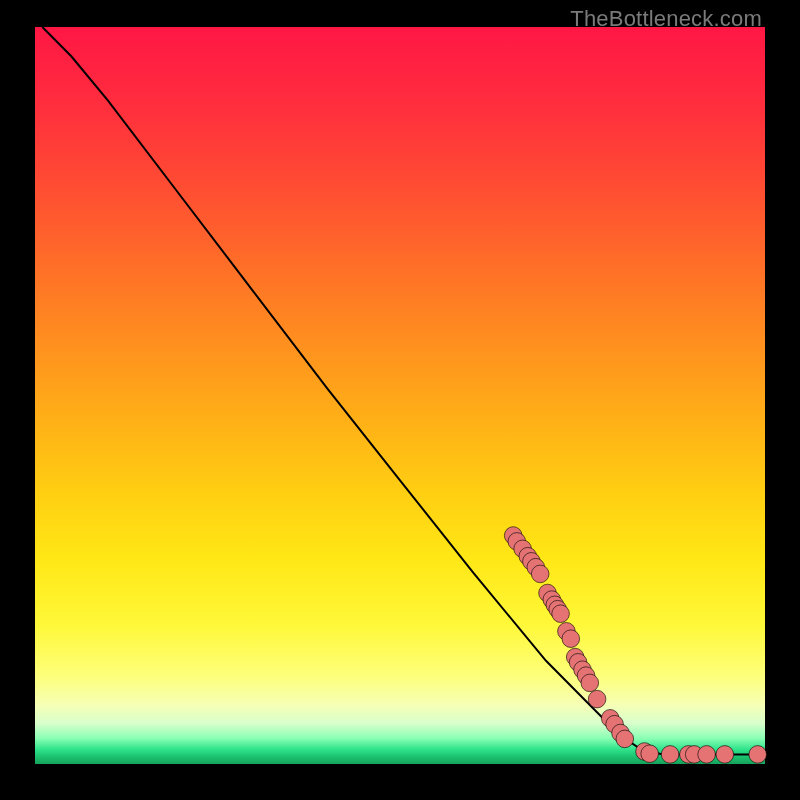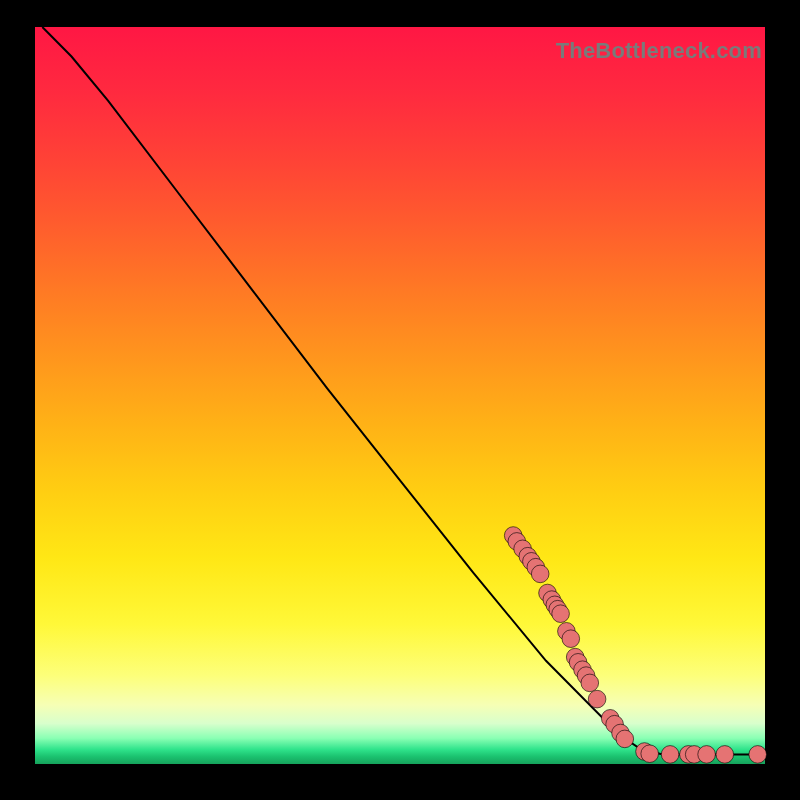--- a/index.html
+++ b/index.html
@@ -45,22 +45,21 @@
       #16a25c 100%
     );
   }
   .watermark {
     position: absolute;
     top: 6px;
     right: 38px;
     color: #7a7a7a;
     font-size: 22px;
     letter-spacing: 0.2px;
-    font-weight: 700;
-    margin-top: 32px;
+    font-weight: 400;
   }
   svg.curve {
     position: absolute;
     left: 0;
     top: 0;
     width: 730px;
     height: 737px;
     overflow: visible;
   }
   .line {

